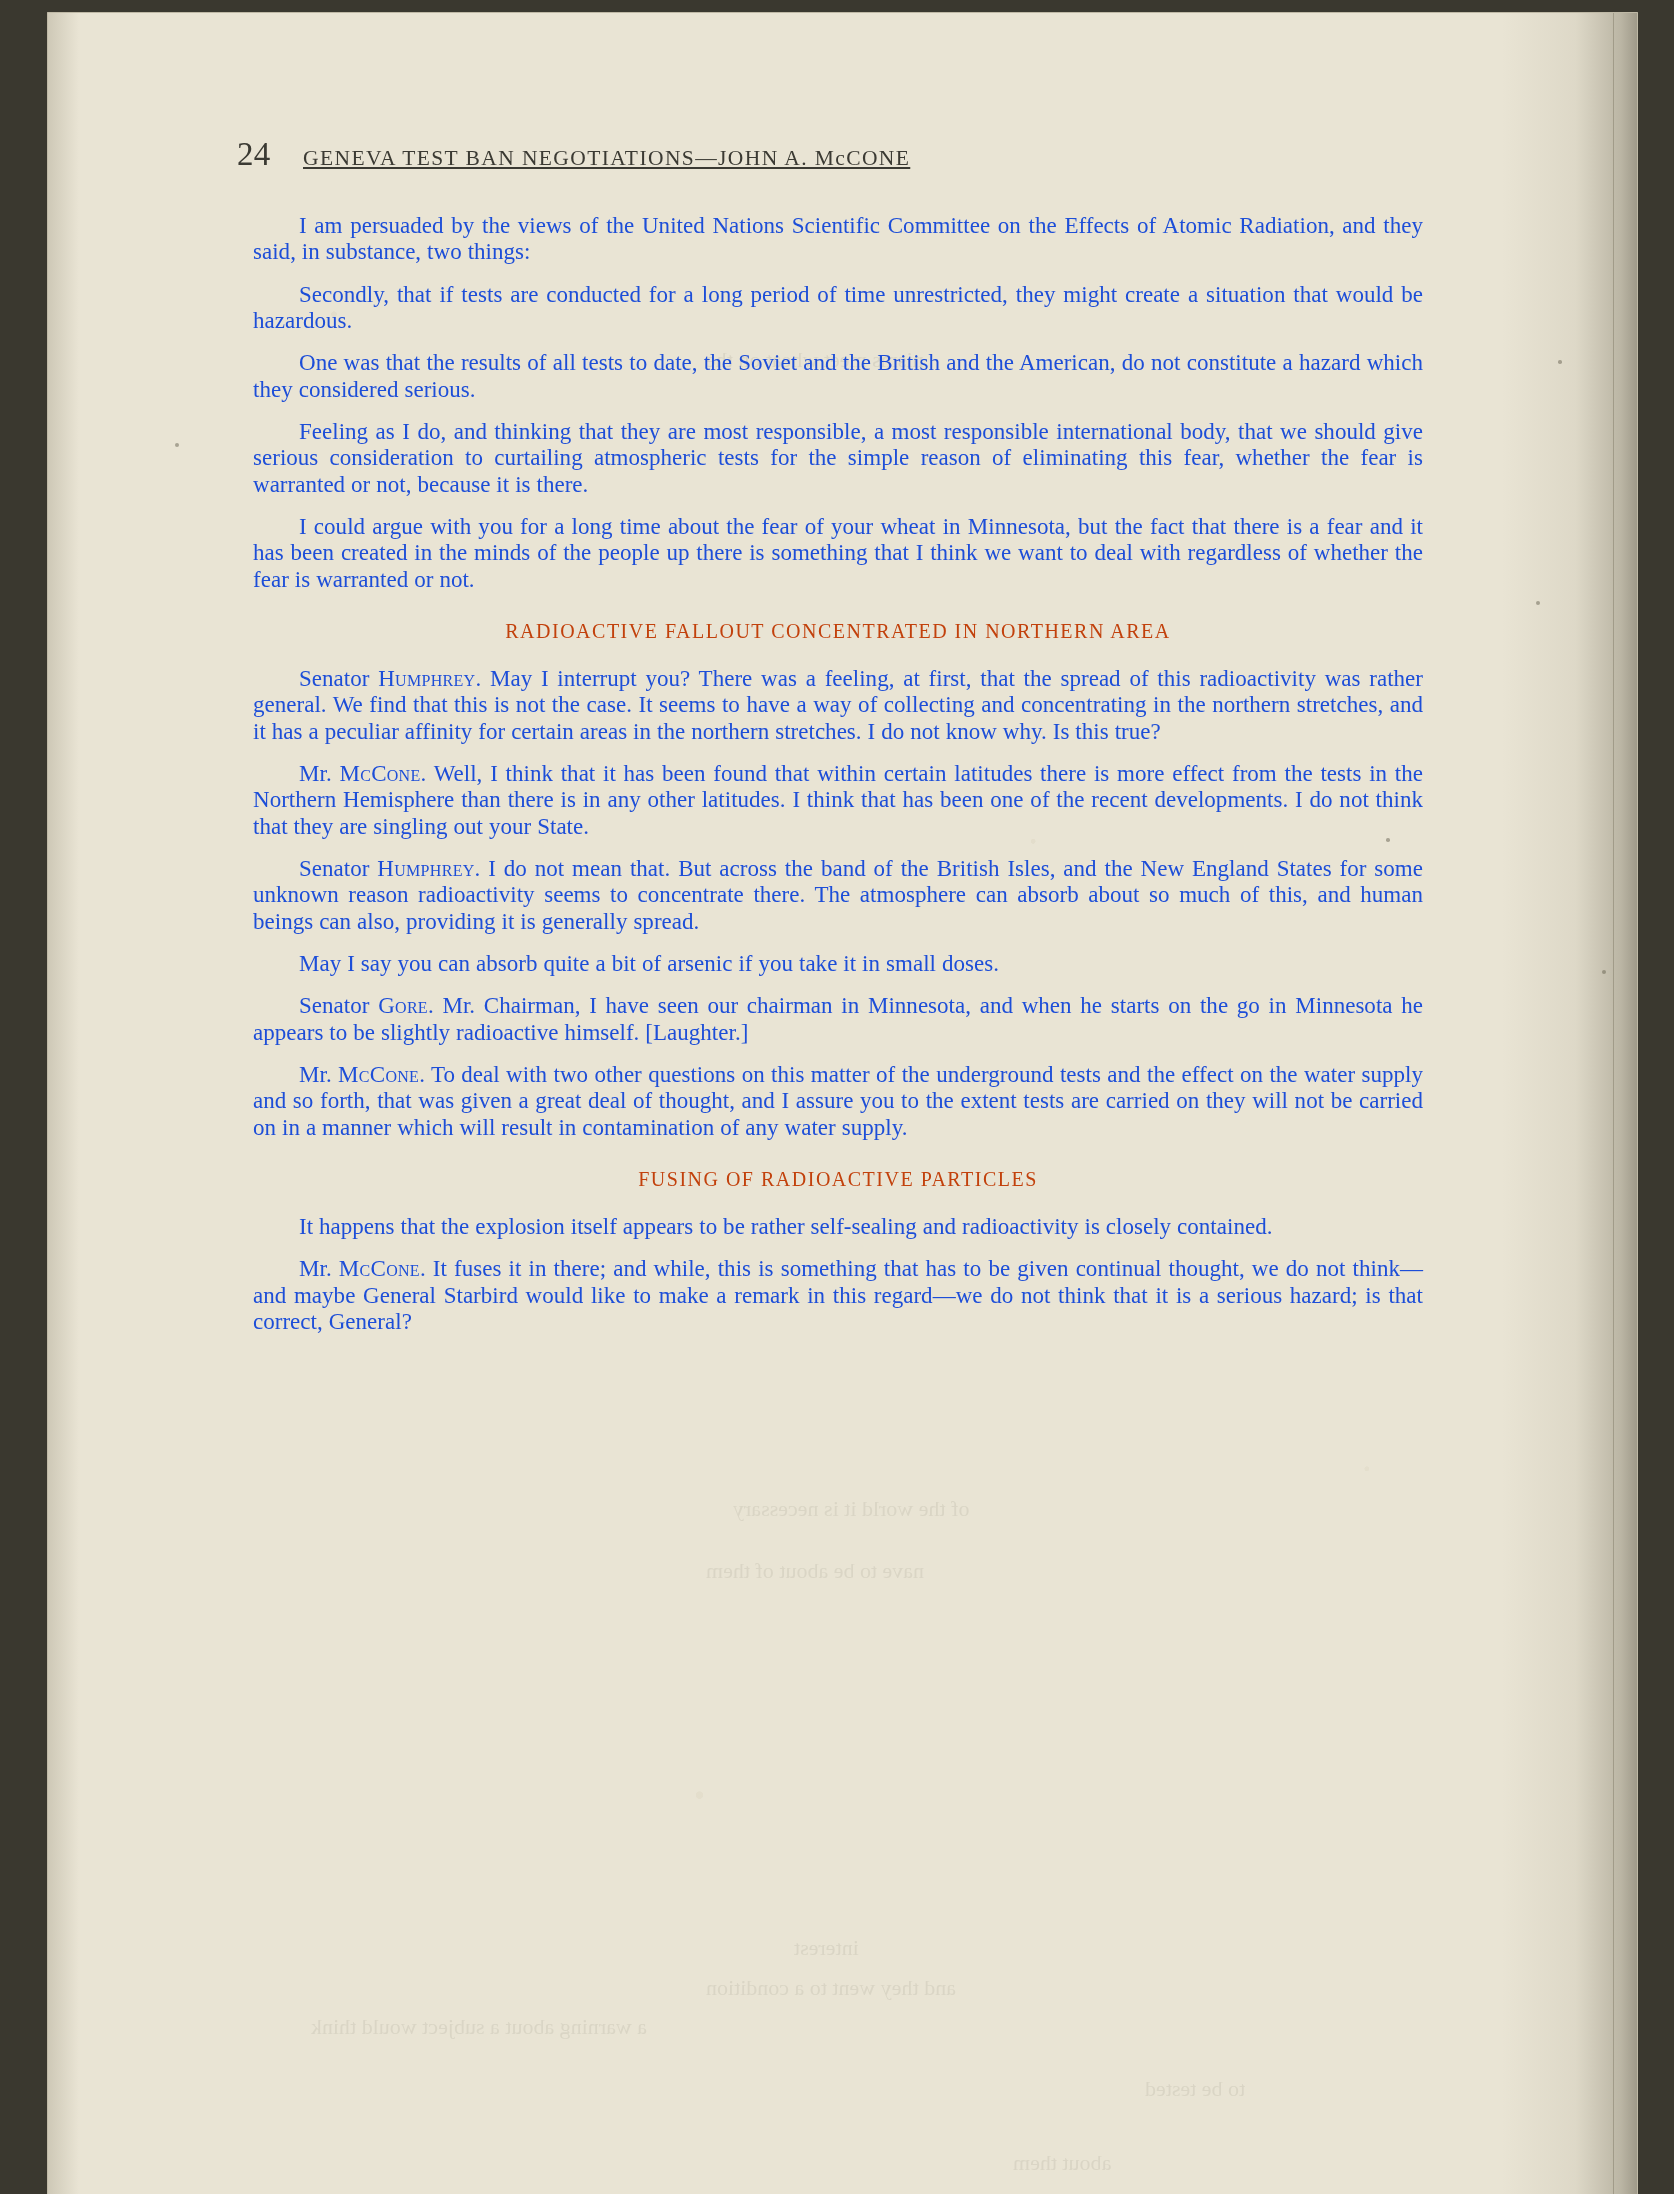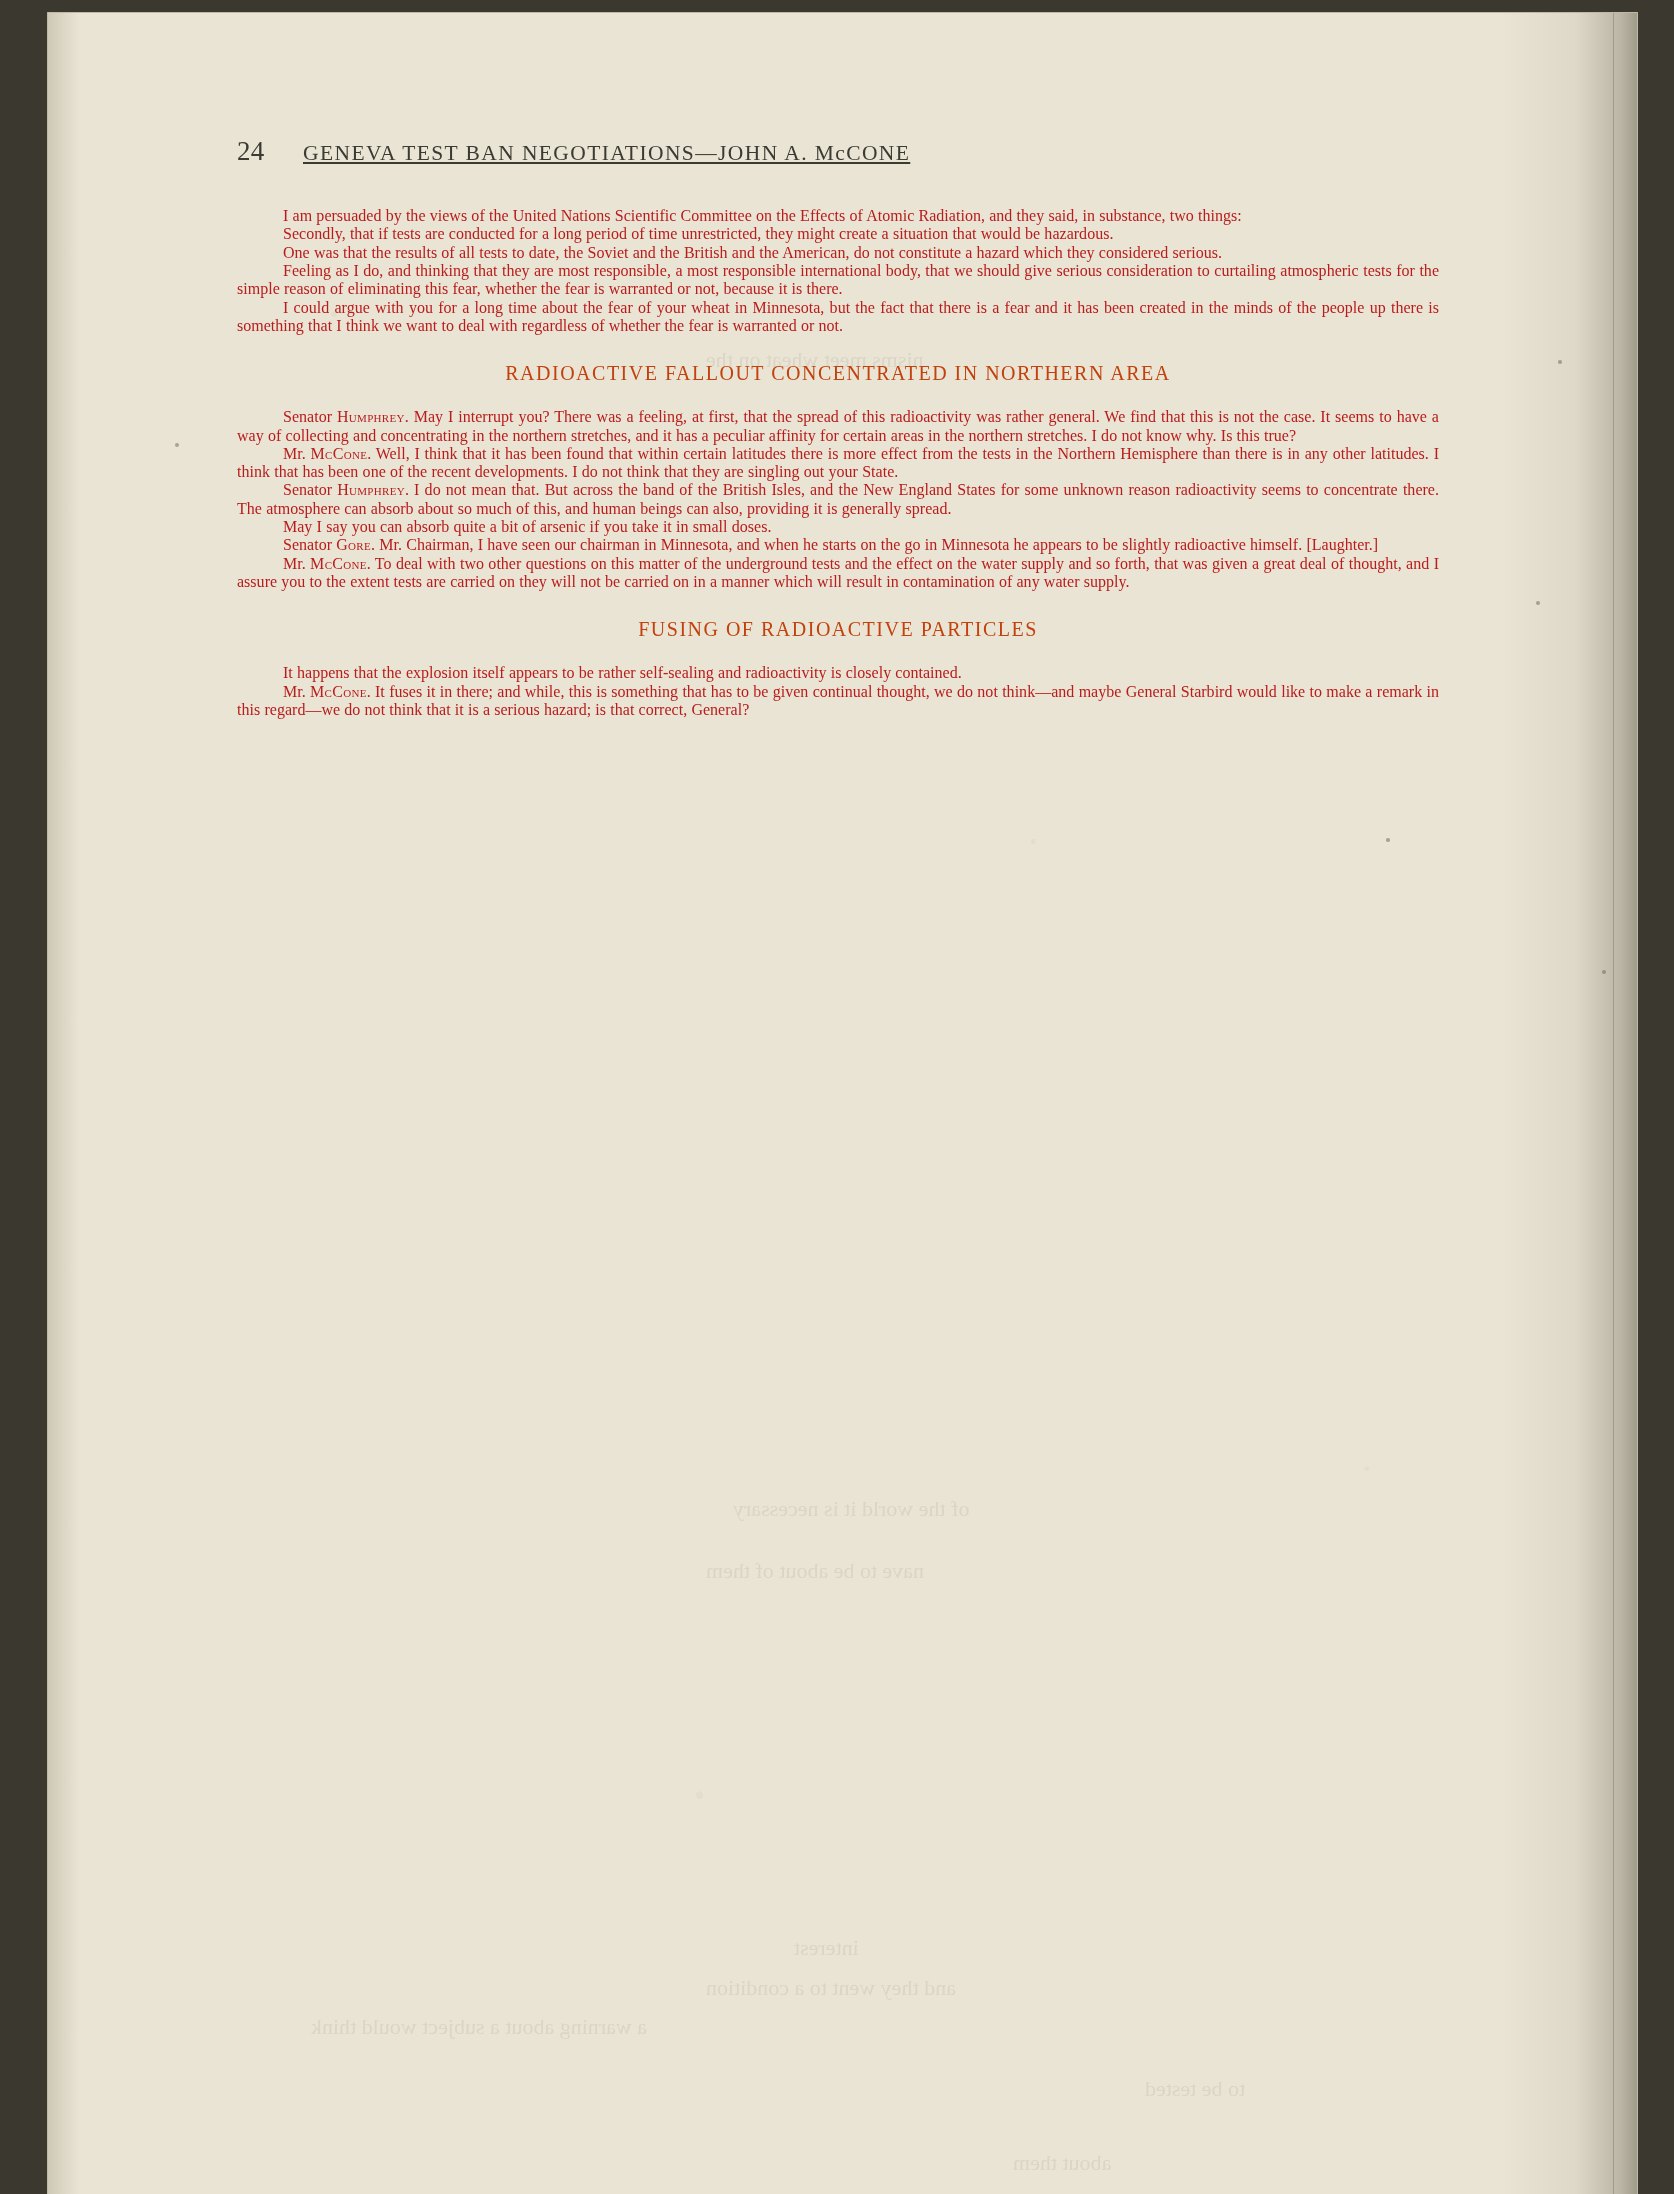--- a/index.html
+++ b/index.html
@@ -81,41 +81,41 @@
     top: 123px;
     width: 1202px;
   }
 
   .running-head {
     display: flex;
     align-items: baseline;
     margin-bottom: 40px;
   }
   .folio {
-    font-size: 27px;
+    font-size: 33px;
     color: #3b3a33;
     letter-spacing: 0.2px;
     width: 66px;
     flex: 0 0 66px;
   }
   .head-title {
     font-size: 21.5px;
     letter-spacing: 1.4px;
     color: #3b3a33;
     white-space: nowrap;
     text-decoration: underline;
   }
 
   p.body-par {
-    margin: 0;
-    font-size: 16px;
+    margin: 16px;
+    font-size: 23px;
     line-height: 1.145;
     text-align: justify;
     text-justify: inter-word;
-    color: #b91c1c;
+    color: #1d4ed8;
     text-indent: 46px;
     letter-spacing: 0.02px;
     word-spacing: 0.2px;
   }
 
   .subhead {
     text-align: center;
     font-size: 20px;
     letter-spacing: 1.5px;
     color: #c2410c;

